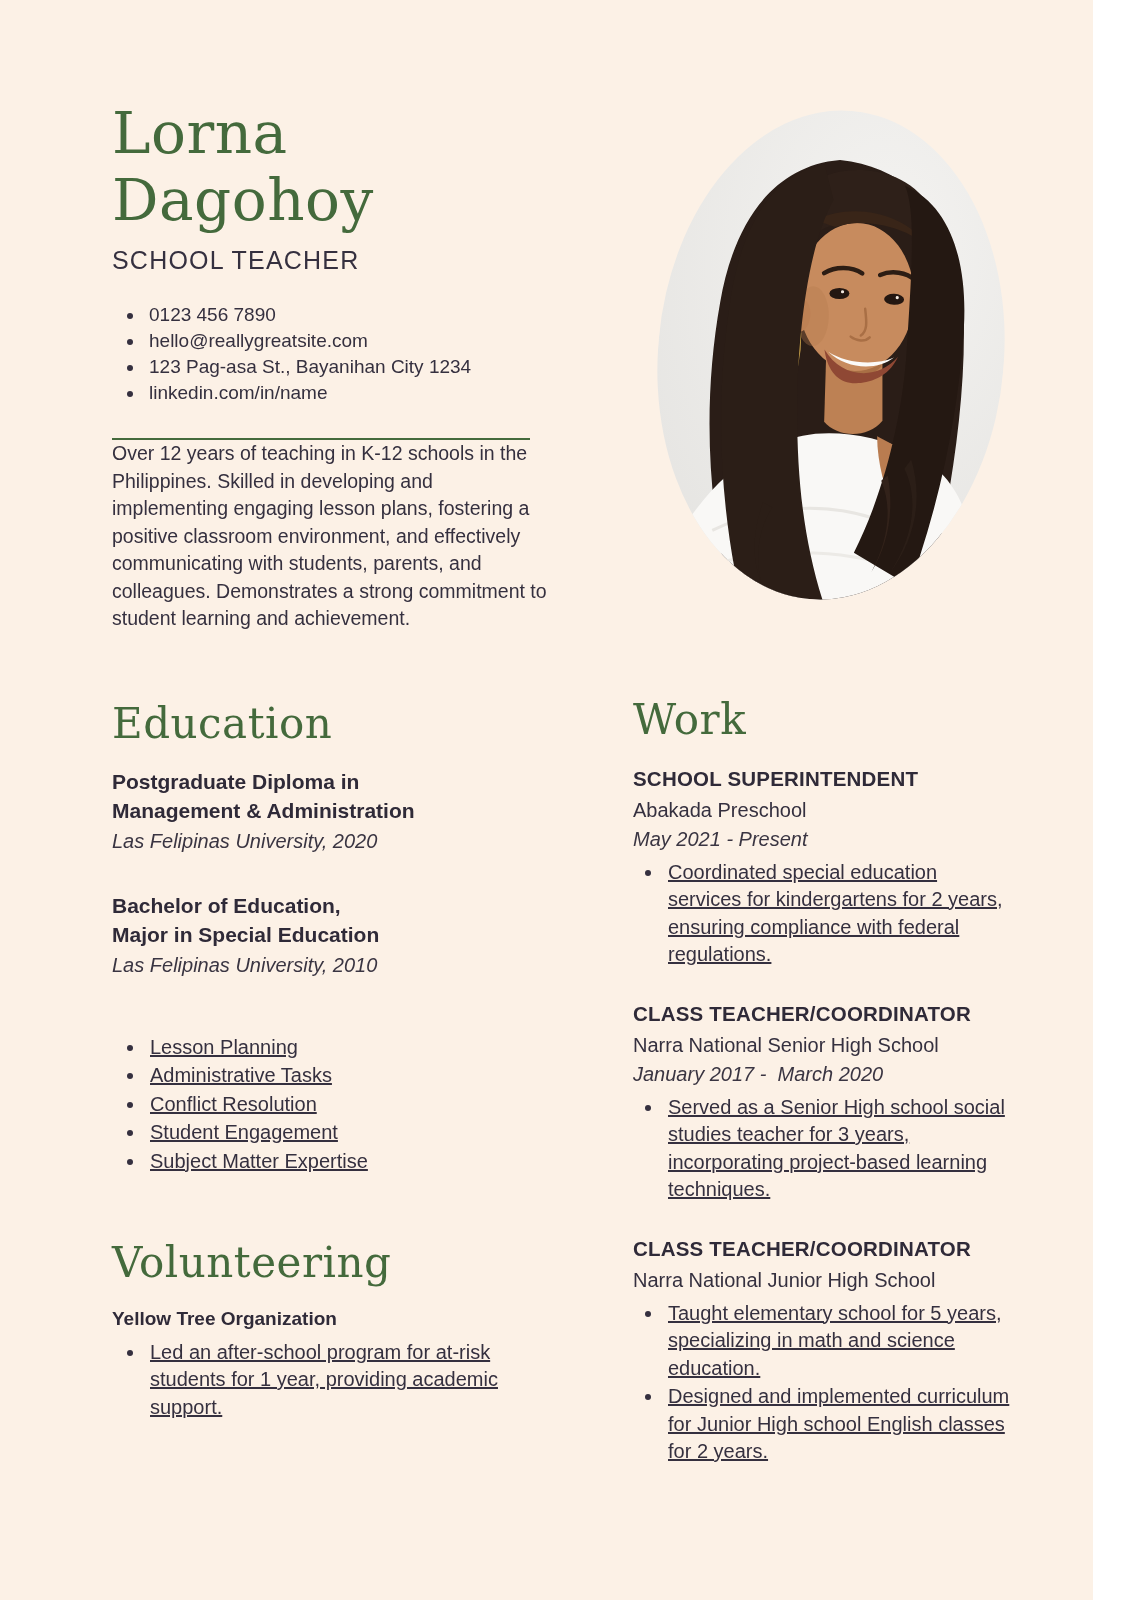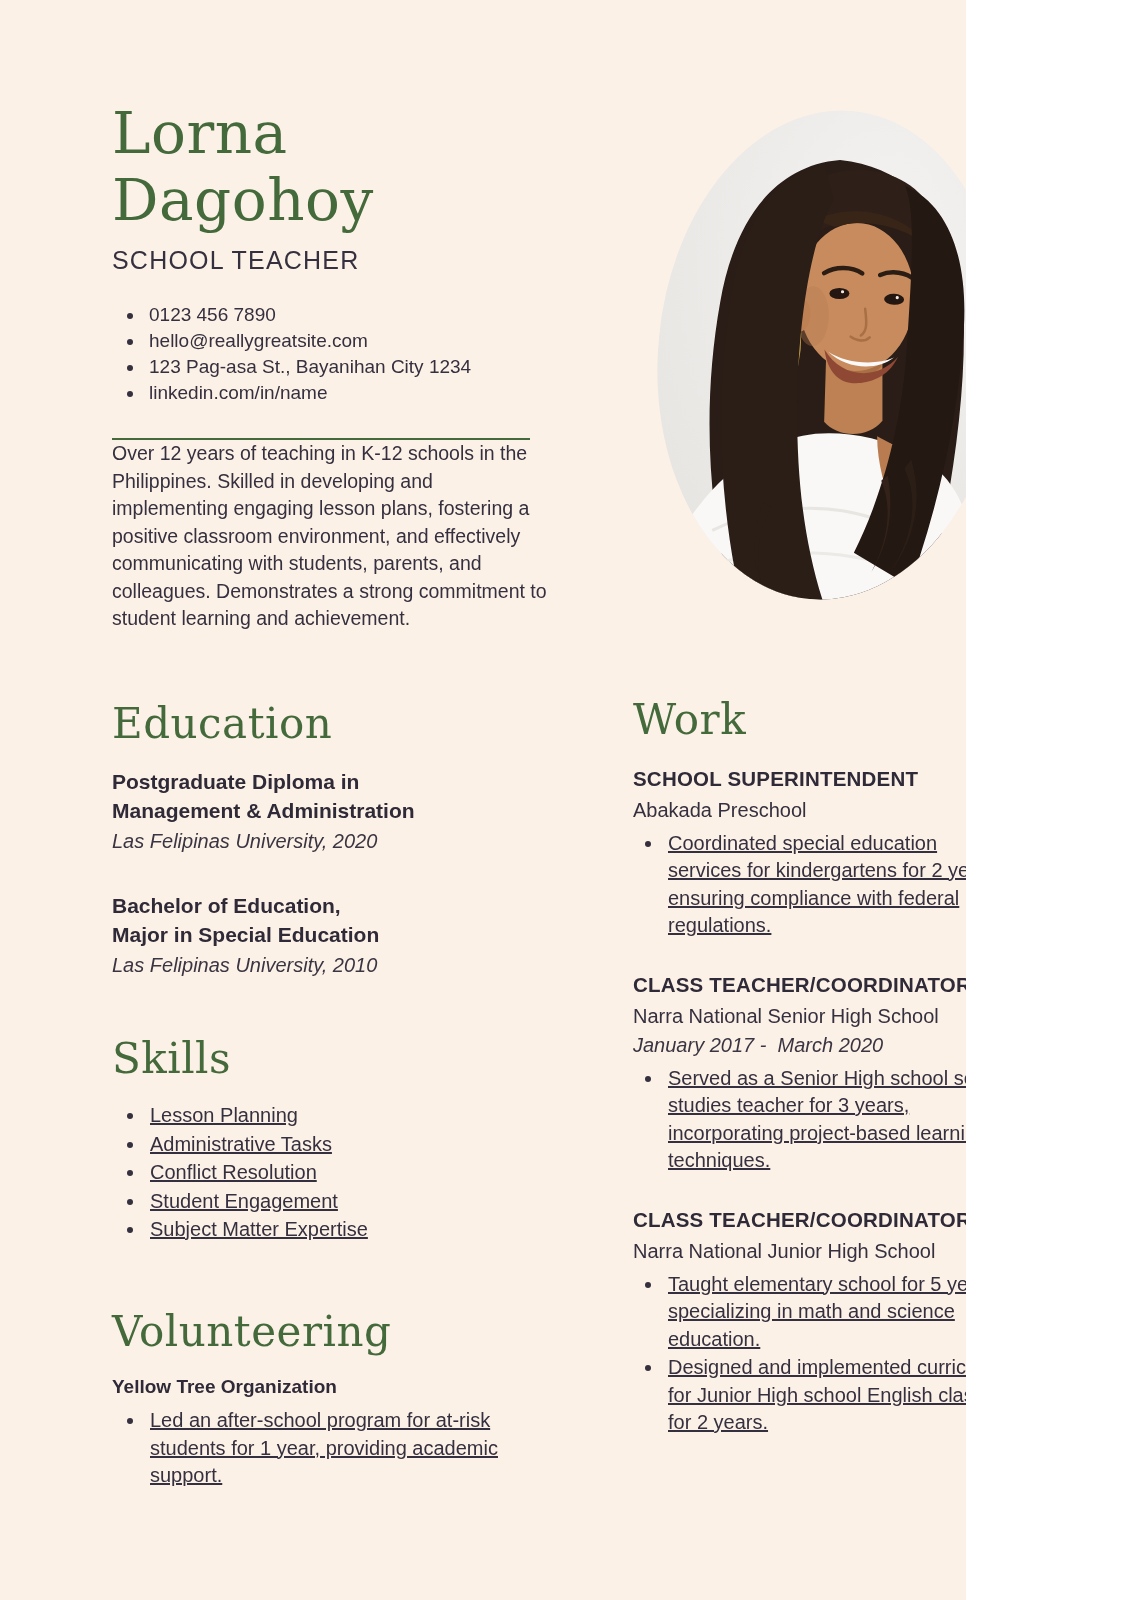--- a/index.html
+++ b/index.html
@@ -1,18 +1,18 @@
 <!DOCTYPE html>
 <html><head>
 <meta charset="utf-8">
 <style>
   html,body{margin:0;padding:0;}
   .page{
     position:relative;
-    width:966px;height:1600px;
+    width:1093px;height:1600px;
     background:#fcf1e6;
     font-family:"Liberation Sans",sans-serif;
     color:#35303f;
     overflow:hidden;
   }
   
   .header-left{position:absolute;left:112px;top:100px;width:452px;}
   .name{
     font-family:"DejaVu Serif","Liberation Serif",serif;
     font-size:58px;line-height:1.15;font-weight:400;
@@ -151,21 +151,20 @@
 Management &amp; Administration</div>
       <div class="school">Las Felipinas University, 2020</div>
     </div>
     <div class="edu-item">
       <div class="degree">Bachelor of Education,
 Major in Special Education</div>
       <div class="school">Las Felipinas University, 2010</div>
     </div>
 
     <div class="skills-block">
-      <h2 class="section">Skills</h2>
       <ul class="bullet-list">
         <li>Lesson Planning</li>
         <li>Administrative Tasks</li>
         <li>Conflict Resolution</li>
         <li>Student Engagement</li>
         <li>Subject Matter Expertise</li>
       </ul>
     </div>
 
     <div class="volunteer-block">
@@ -176,20 +175,21 @@
       </ul>
     </div>
   </div>
 
   <div class="col-right">
     <h2 class="section">Work</h2>
 
     <div class="job">
       <div class="role">SCHOOL SUPERINTENDENT</div>
       <div class="company">Abakada Preschool</div>
+      <div class="dates">May 2021 - Present</div>
       <ul class="bullet-list">
         <li>Coordinated special education services for kindergartens for 2 years, ensuring compliance with federal regulations.</li>
       </ul>
     </div>
 
     <div class="job">
       <div class="role">CLASS TEACHER/COORDINATOR</div>
       <div class="company">Narra National Senior High School</div>
       <div class="dates">January 2017 -  March 2020</div>
       <ul class="bullet-list">

